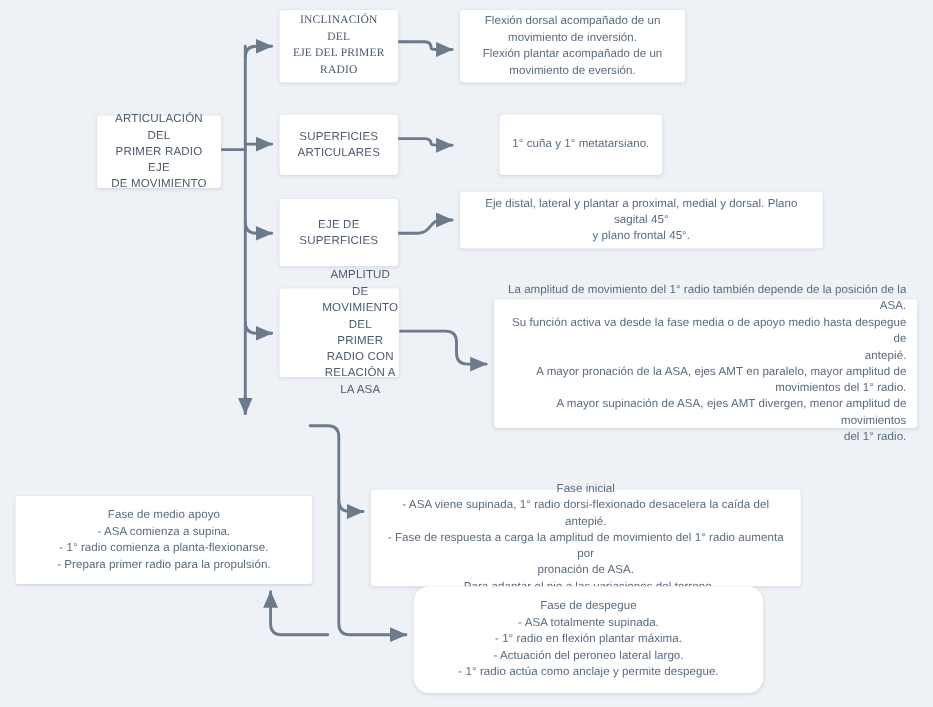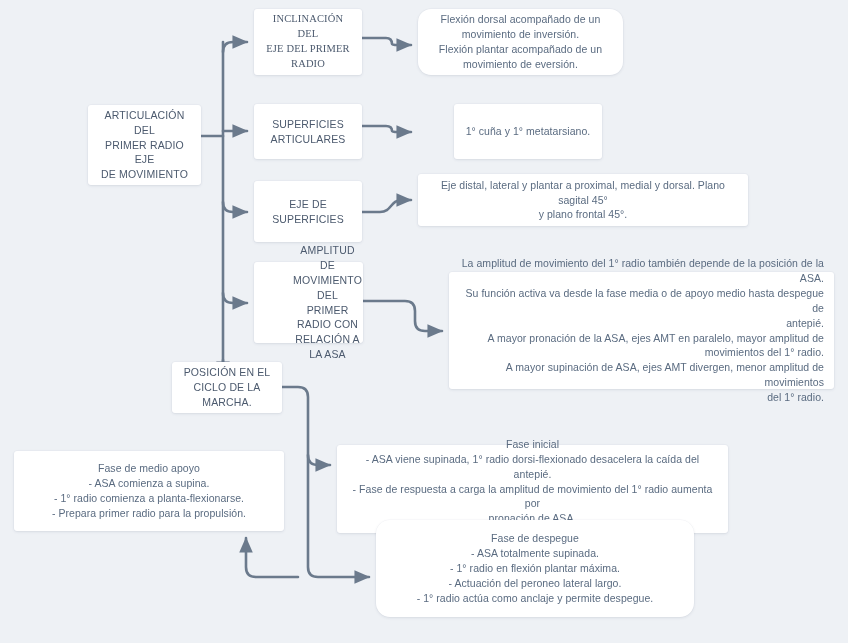--- a/index.html
+++ b/index.html
@@ -50,33 +50,33 @@
     letter-spacing: 0.15px;
     white-space: pre-line;
     color: #4c5a6e;
   }
   .node-desc {
     font-size: 10.5px;
     letter-spacing: 0.05px;
     white-space: pre-line;
     color: #5a6b80;
   }
-  .n-root      { left: 88px;  top: 105px; width: 113px; height: 80px; justify-content: flex-end; }
+  .n-root      { left: 88px;  top: 105px; width: 113px; height: 66px; justify-content: flex-end; }
   .n-incl      { left: 254px; top: 9px;   width: 108px; height: 66px; font-family: Liberation Serif, serif; }
-  .n-incl-d    { left: 418px; top: 9px;   width: 205px; height: 66px; border-radius: 13px; }
+  .n-incl-d    { left: 418px; top: 9px;   width: 205px; height: 66px; }
   .n-sup       { left: 254px; top: 104px; width: 108px; height: 55px; justify-content: center; }
   .n-sup-d     { left: 418px; top: 104px; width: 148px; height: 55px; margin-left: 36px; }
   .n-eje       { left: 254px; top: 181px; width: 108px; height: 61px; }
   .n-eje-d     { left: 418px; top: 174px; width: 330px; height: 52px; }
   .n-amp       { left: 254px; top: 262px; width: 109px; height: 81px; padding-left: 48px; }
   .n-amp-d     { left: 449px; top: 272px; width: 385px; height: 117px; text-align: right; }
   .n-pos       { left: 172px; top: 362px; width: 110px; height: 51px; }
   .n-inicial   { left: 337px; top: 420px; width: 391px; height: 88px; margin-top: 25px; }
   .n-medio     { left: 14px;  top: 451px; width: 270px; height: 80px; }
-  .n-despegue  { left: 376px; top: 520px; width: 318px; height: 97px; border-radius: 14px; }
+  .n-despegue  { left: 376px; top: 533px; width: 318px; height: 97px; border-radius: 14px; }
 </style>
 </head>
 <body>
 
 <div id="canvas">
 
   <svg class="connectors" viewBox="0 0 848 643">
     <defs>
       <marker id="arrow" markerWidth="7" markerHeight="7" refX="5.6" refY="3" orient="auto">
         <path d="M0,0.4 L6,3 L0,5.6 Z" fill="#6b7a8c"></path>
@@ -161,25 +161,20 @@
   <div class="node n-amp-d">
     <span class="node-desc">La amplitud de movimiento del 1° radio también depende de la posición de la ASA.
 Su función activa va desde la fase media o de apoyo medio hasta despegue de
 antepié.
 A mayor pronación de la ASA, ejes AMT en paralelo, mayor amplitud de
 movimientos del 1° radio.
 A mayor supinación de ASA, ejes AMT divergen, menor amplitud de movimientos
 del 1° radio.</span>
   </div>
 
-  <div class="node n-pos">
-    <span class="node-title">POSICIÓN EN EL
-CICLO DE LA
-MARCHA.</span>
-  </div>
 
   <div class="node n-inicial">
     <span class="node-desc">Fase inicial
 - ASA viene supinada, 1° radio dorsi-flexionado desacelera la caída del antepié.
 - Fase de respuesta a carga la amplitud de movimiento del 1° radio aumenta por
 pronación de ASA.
 - Para adaptar el pie a las variaciones del terreno.</span>
   </div>
 
   <div class="node n-medio">

